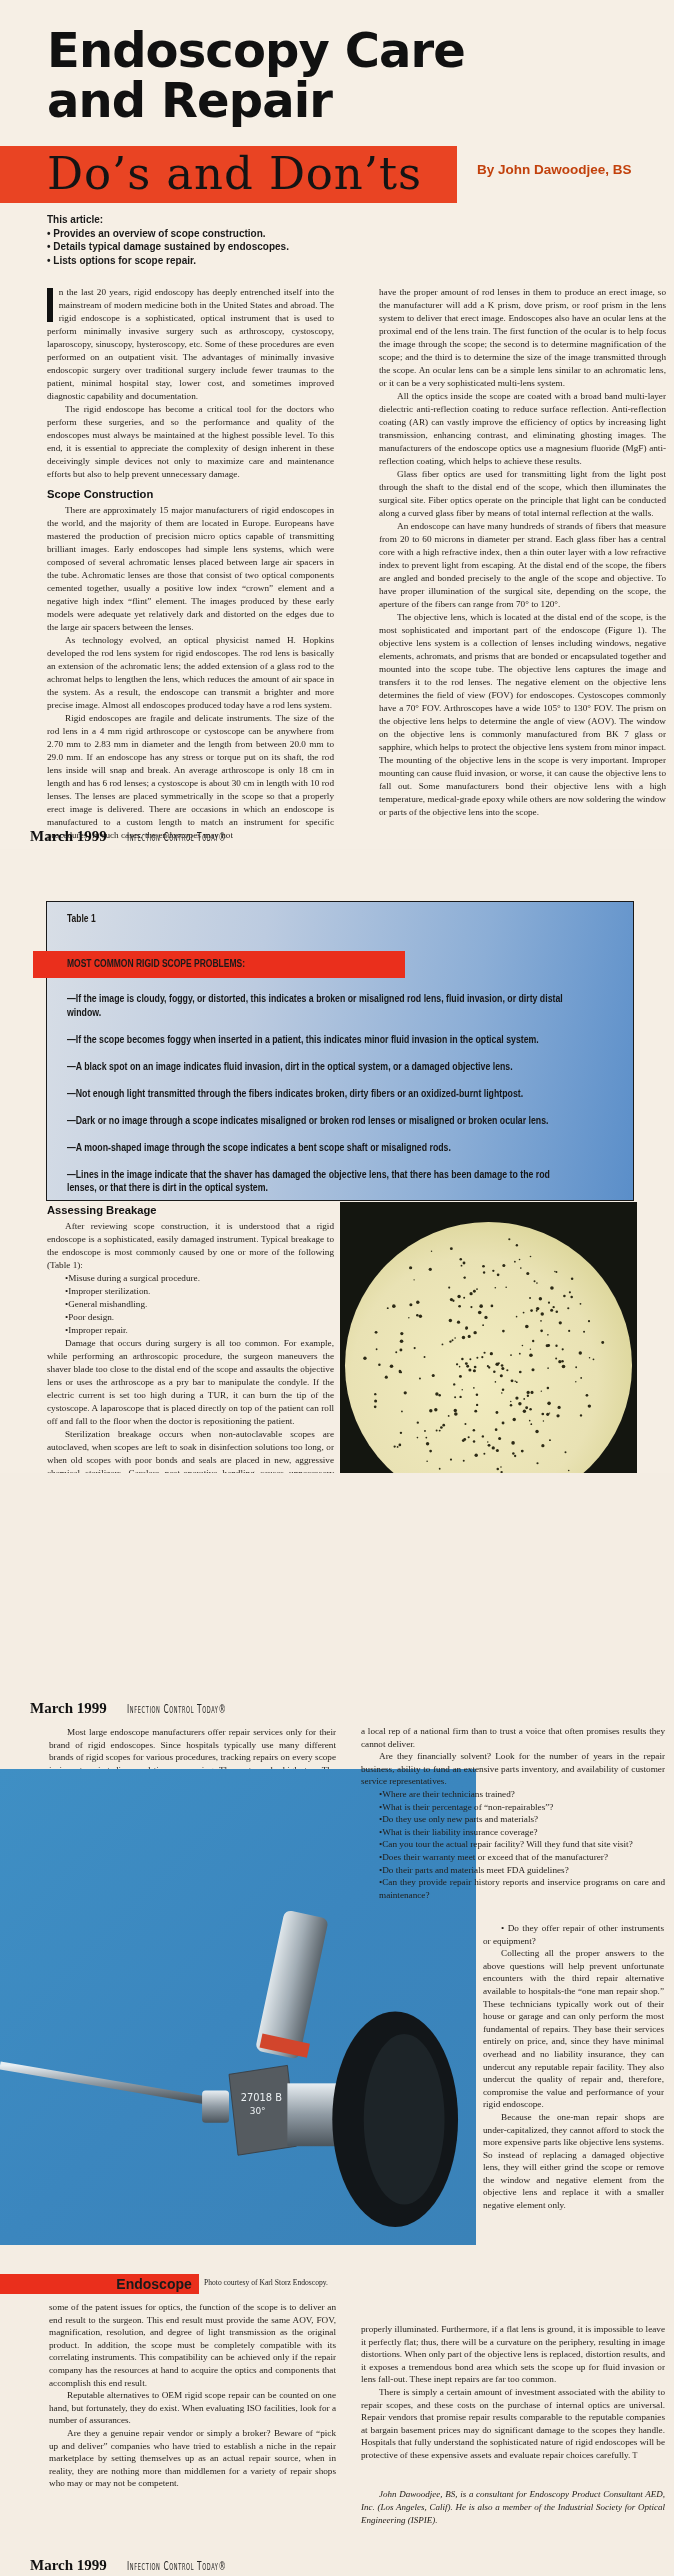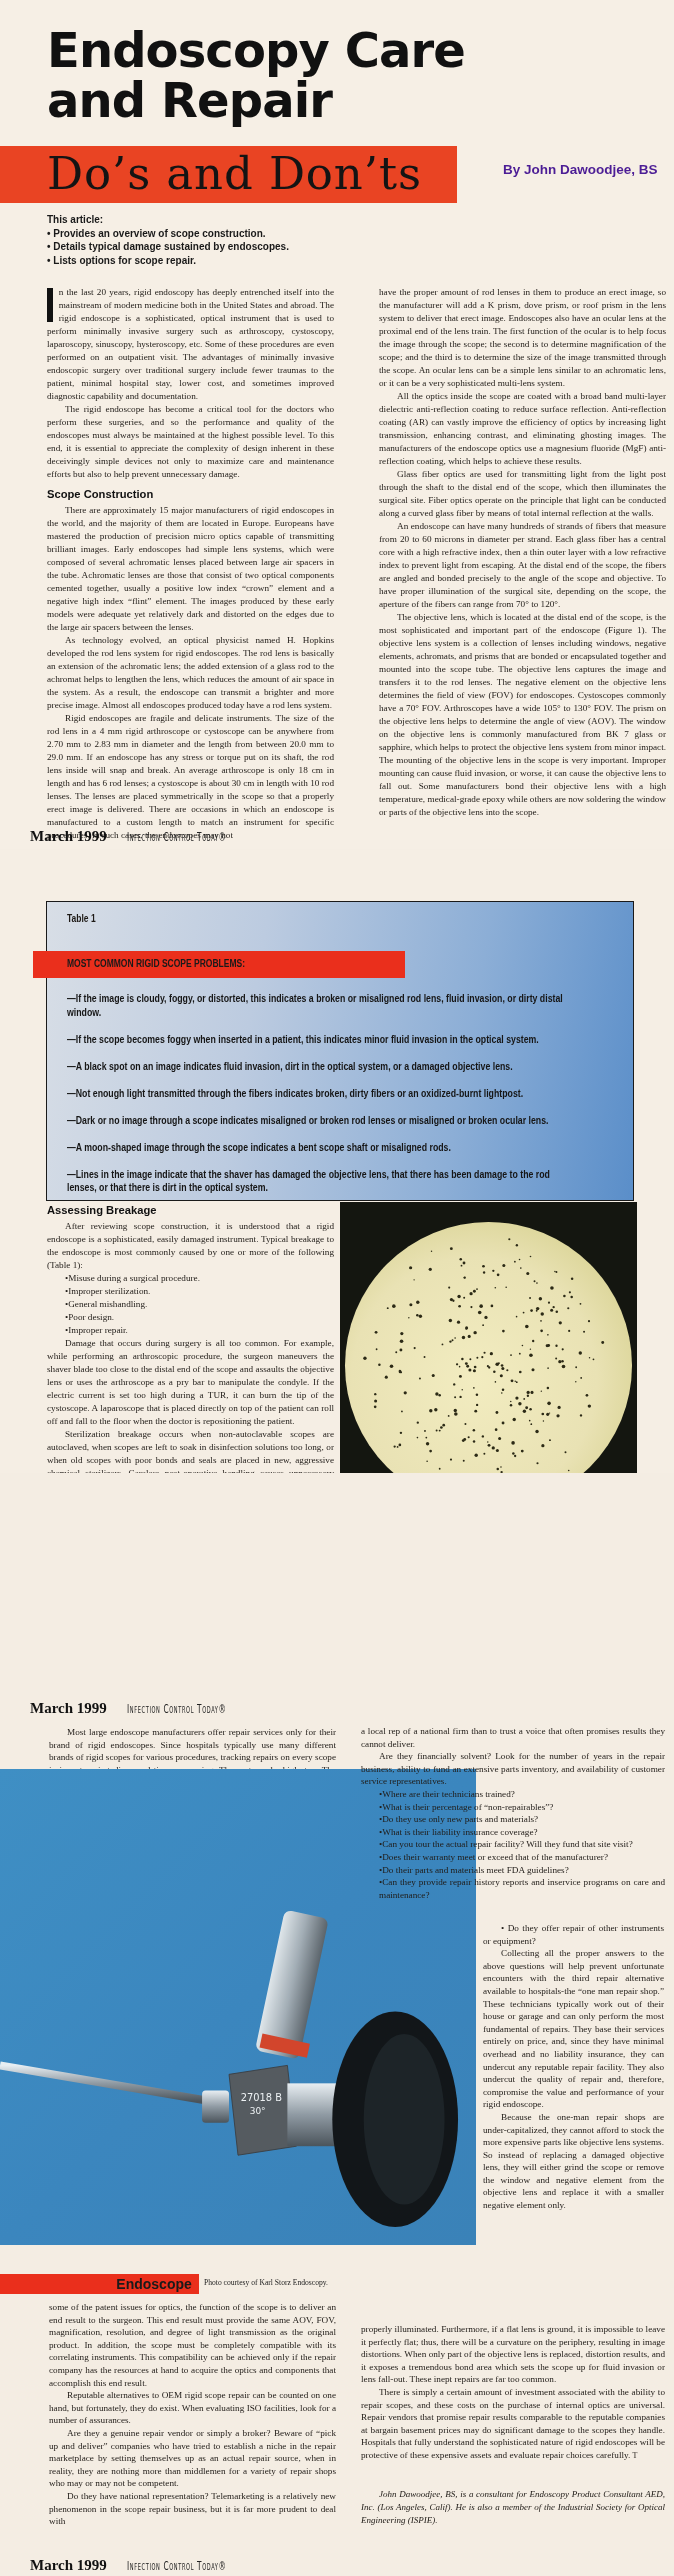--- a/index.html
+++ b/index.html
@@ -4,21 +4,21 @@
 <style>
   * { box-sizing: border-box; margin: 0; padding: 0; }
   body { width: 675px; height: 2576px; background: #f4ede3; font-family: "Liberation Serif", serif; color: #1e1a16; position: relative; overflow: hidden; }
   .page { position: absolute; left: 0; width: 675px; background: #f6efe5; }
   .p1 { top: 0; height: 849px; }
   .p2 { top: 849px; height: 624px; background: #f5eee4; }
   .p3 { top: 1473px; height: 1103px; background: #f4ede3; }
   .headline { position: absolute; left: 47px; top: 25px; font-family: "DejaVu Sans", sans-serif; font-weight: bold; font-size: 48px; line-height: 50px; letter-spacing: -0.9px; color: #111; }
   .redband { position: absolute; left: 0; top: 146px; width: 457px; height: 57px; background: #e94423; }
   .dos { position: absolute; left: 47px; top: 147px; font-family: "DejaVu Serif", serif; font-weight: normal; font-size: 45px; line-height: 54px; color: #141414; letter-spacing: 0.9px; }
-  .byline { position: absolute; left: 473px; top: 162px; font-family: "Liberation Sans", sans-serif; font-weight: bold; font-size: 13.5px; color: #4c1d95; padding-left: 30px; }
+  .byline { position: absolute; left: 447px; top: 162px; font-family: "Liberation Sans", sans-serif; font-weight: bold; font-size: 13.5px; color: #c2410c; padding-left: 30px; }
   .intro { position: absolute; left: 47px; top: 213px; font-family: "Liberation Sans", sans-serif; font-weight: bold; font-size: 10px; line-height: 13.5px; color: #1a1a1a; }
   .intro li { list-style: none; }
   .intro li::before { content: "\2022  "; }
   .col { position: absolute; font-size: 9.2px; line-height: 13px; text-align: justify; color: #201c18; }
   .col p { text-indent: 18px; }
   .col p.noindent { text-indent: 0; }
   .col h3 { font-family: "Liberation Sans", sans-serif; font-size: 11.2px; font-weight: bold; margin: 7.2px 0 2.7px; text-indent: 0; color: #111; }
   .col ul { list-style: none; padding-left: 18px; }
   .col ul li::before { content: "\2022 "; }
   .dropcap { float: left; width: 6.3px; height: 34px; background: #111; margin: 1.8px 5.4px 0 0; }
@@ -426,21 +426,20 @@
     <text x="278" y="384" fill="#eef2f4" font-family="DejaVu Sans, sans-serif" font-size="10">30°</text>
   </svg>
 </div>
 <div class="cap2">Endoscope</div>
 <div class="credit">Photo courtesy of Karl Storz Endoscopy.</div>
 
 <div class="col" style="left:49px; top:2301px; width:287px; line-height:12.6px;">
   <p class="noindent">some of the patent issues for optics, the function of the scope is to deliver an end result to the surgeon. This end result must provide the same AOV, FOV, magnification, resolution, and degree of light transmission as the original product. In addition, the scope must be completely compatible with its correlating instruments. This compatibility can be achieved only if the repair company has the resources at hand to acquire the optics and components that accomplish this end result.</p>
   <p>Reputable alternatives to OEM rigid scope repair can be counted on one hand, but fortunately, they do exist. When evaluating ISO facilities, look for a number of assurances.</p>
   <p>Are they a genuine repair vendor or simply a broker? Beware of “pick up and deliver” companies who have tried to establish a niche in the repair marketplace by setting themselves up as an actual repair source, when in reality, they are nothing more than middlemen for a variety of repair shops who may or may not be competent.</p>
-  <p>Do they have national representation? Telemarketing is a relatively new phenomenon in the scope repair business, but it is far more prudent to deal with</p>
 </div>
 
 <div class="footer" style="top:2557px;">
   <span class="date">March 1999</span>
   <span class="mag">Infection Control Today®</span>
 </div>
 
 <div class="col" style="left:361px; top:1725px; width:304px; line-height:12.6px;">
   <p class="noindent">a local rep of a national firm than to trust a voice that often promises results they cannot deliver.</p>
   <p>Are they financially solvent? Look for the number of years in the repair business, ability to fund an extensive parts inventory, and availability of customer service representatives.</p>

